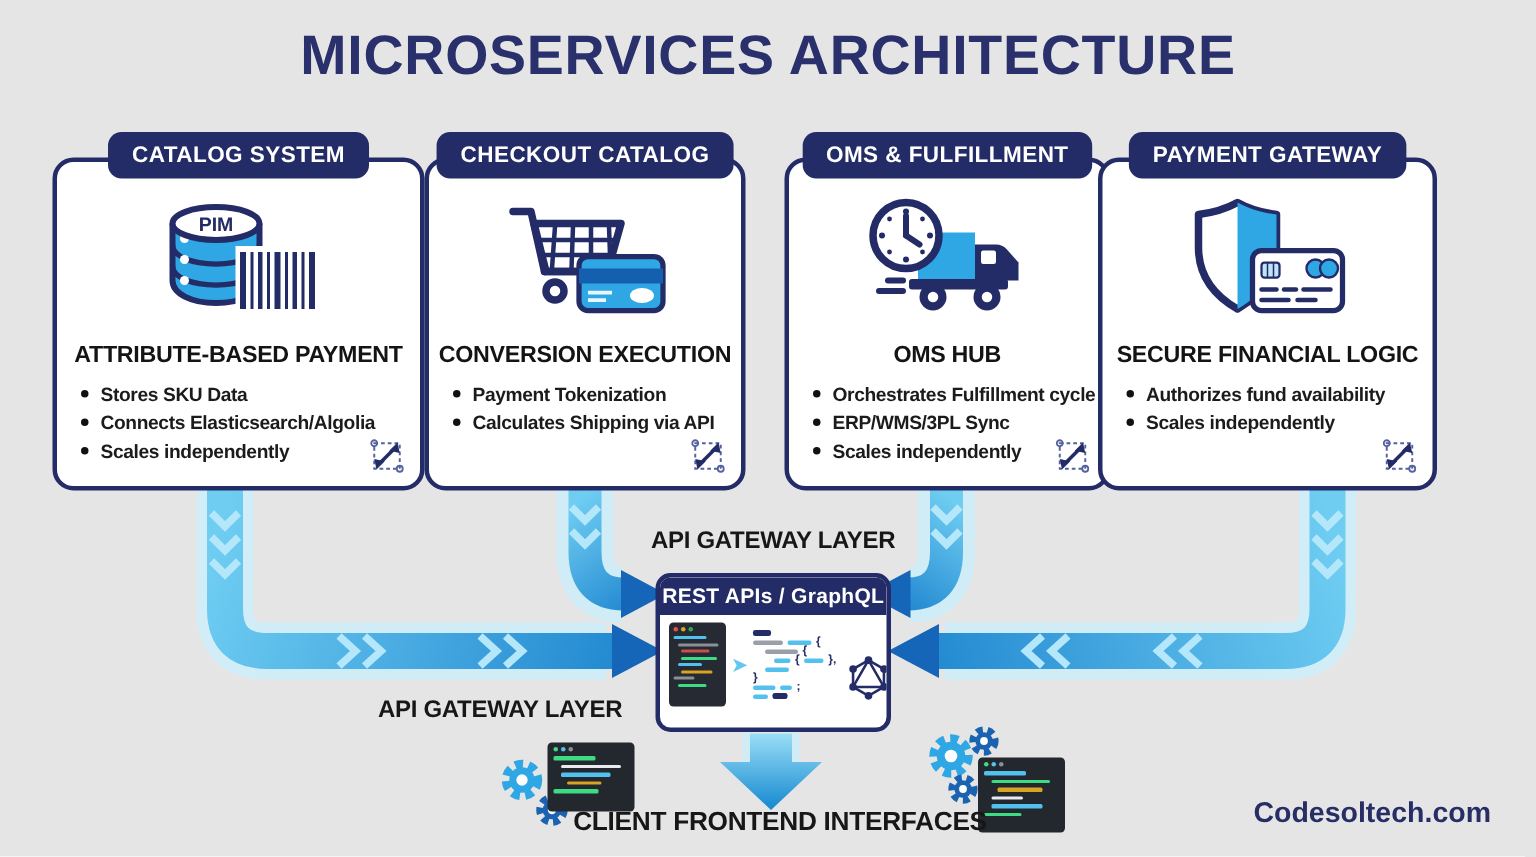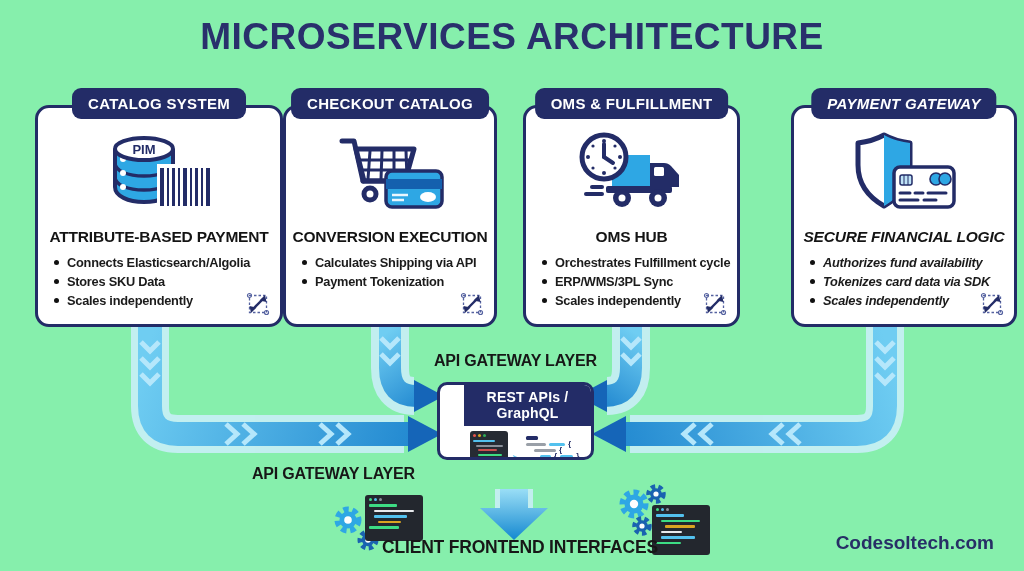--- a/index.html
+++ b/index.html
@@ -1,18 +1,18 @@
 <!DOCTYPE html>
 <html><head>
 <meta charset="utf-8">
 <style>
   html,body{margin:0;padding:0;background:#ffffff;}
   .stage{
     position:relative;width:1024px;height:571px;overflow:hidden;
-    background:#86efac;font-family:"Liberation Sans",sans-serif;
+    background:#e5e5e5;font-family:"Liberation Sans",sans-serif;
   }
   .title{
     position:absolute;top:16px;left:0;width:100%;text-align:center;
     font-size:37px;font-weight:800;letter-spacing:.5px;color:#29306c;
   }
   
   .svc{
     position:absolute;top:105px;height:222px;background:#ffffff;
     border:3px solid #232c67;border-radius:14px;z-index:2;box-sizing:border-box;
   }
@@ -29,22 +29,22 @@
   .svc ul{list-style:none;margin:9px 0 0 0;padding:0 10px 0 16px;}
   .svc li{
     font-size:12.8px;font-weight:600;color:#1b1b1b;margin:4px 0;
     white-space:nowrap;letter-spacing:-.25px;display:flex;align-items:center;
   }
   .svc li .dot{width:5px;height:5px;border-radius:50%;background:#111;margin-right:8px;flex:0 0 auto;}
   .scale-ic{position:absolute;right:9px;bottom:7px;}
   
   .api-label{position:absolute;font-size:16px;font-weight:800;color:#171717;letter-spacing:-.2px;white-space:nowrap;z-index:4;}
   .rest-box{
-    position:absolute;left:437px;top:382px;width:157px;height:78px;z-index:5;
-    background:#fff;border:3px solid #232c67;border-radius:10px;box-sizing:border-box;overflow:hidden;padding-left:24px;
+    position:absolute;left:437px;top:382px;width:157px;height:106px;z-index:5;
+    background:#fff;border:3px solid #232c67;border-radius:10px;box-sizing:border-box;overflow:hidden;
   }
   .rest-box .rest-head{
     background:#232c67;color:#fff;text-align:center;font-size:14px;font-weight:700;
     padding:4px 0 5px 0;letter-spacing:.2px;
   }
   .rest-body{display:flex;align-items:center;padding:5px 5px 4px 6px;gap:4px;}
   .mini-editor{width:38px;height:56px;background:#262b33;border-radius:3px;flex:0 0 auto;padding:3px 3px 0 3px;box-sizing:border-box;}
   .mini-editor .dots{display:flex;gap:2px;margin-bottom:3px;}
   .mini-editor .dots i{width:3px;height:3px;border-radius:50%;display:block;}
   .mini-editor .row{height:2px;border-radius:1px;margin:2.5px 0;}
@@ -174,25 +174,25 @@
           <rect x="96" y="39" width="3" height="38"></rect>
             <rect x="102" y="39" width="2" height="38"></rect>
           <rect x="107" y="39" width="4" height="38"></rect>
         </g>
       </svg>
     </div>
     <div class="subtitle">ATTRIBUTE-BASED PAYMENT</div>
     <ul>
       <li>
           <span class="dot"></span>
+          <span>Stores SKU Data</span>
+        </li>
+      <li>
+          <span class="dot"></span>
           <span>Connects Elasticsearch/Algolia</span>
-        </li>
-      <li>
-          <span class="dot"></span>
-          <span>Stores SKU Data</span>
         </li>
       <li>
           <span class="dot"></span>
           <span>Scales independently</span>
         </li>
     </ul>
     <svg class="scale-ic" width="26" height="26" viewBox="0 0 26 26">
       <rect x="4.5" y="4.5" width="17" height="17" fill="none" stroke="#5562a0" stroke-width="1.3" stroke-dasharray="2.5 2"></rect>
       <circle cx="4.5" cy="4.5" r="2" fill="none" stroke="#5562a0" stroke-width="1.2"></circle>
       <circle cx="21.5" cy="21.5" r="2" fill="none" stroke="#5562a0" stroke-width="1.2"></circle>
@@ -222,25 +222,25 @@
         <rect x="58" y="50" width="56" height="10" fill="#1460ae"></rect>
         <ellipse cx="100" cy="68" rx="8" ry="5" fill="#fff"></ellipse>
         <line x1="64" y1="66" x2="80" y2="66" stroke="#eaf7fe" stroke-width="2.5"></line>
         <line x1="64" y1="71" x2="76" y2="71" stroke="#eaf7fe" stroke-width="2.5"></line>
       </svg>
     </div>
     <div class="subtitle">CONVERSION EXECUTION</div>
     <ul>
       <li>
           <span class="dot"></span>
+          <span>Payment Tokenization</span>
+        </li>
+      <li>
+          <span class="dot"></span>
           <span>Calculates Shipping via API</span>
-        </li>
-      <li>
-          <span class="dot"></span>
-          <span>Payment Tokenization</span>
         </li>
     </ul>
     <svg class="scale-ic" width="26" height="26" viewBox="0 0 26 26">
       <rect x="4.5" y="4.5" width="17" height="17" fill="none" stroke="#5562a0" stroke-width="1.3" stroke-dasharray="2.5 2"></rect>
       <circle cx="4.5" cy="4.5" r="2" fill="none" stroke="#5562a0" stroke-width="1.2"></circle>
       <circle cx="21.5" cy="21.5" r="2" fill="none" stroke="#5562a0" stroke-width="1.2"></circle>
       <line x1="8" y1="18" x2="18" y2="8" stroke="#232c67" stroke-width="2.4"></line>
       <polygon points="20,4 21.5,11 14.5,9.5" fill="#232c67"></polygon>
       <polygon points="6,22 4.5,15 11.5,16.5" fill="#232c67"></polygon>
     </svg>
@@ -293,21 +293,21 @@
     <svg class="scale-ic" width="26" height="26" viewBox="0 0 26 26">
       <rect x="4.5" y="4.5" width="17" height="17" fill="none" stroke="#5562a0" stroke-width="1.3" stroke-dasharray="2.5 2"></rect>
       <circle cx="4.5" cy="4.5" r="2" fill="none" stroke="#5562a0" stroke-width="1.2"></circle>
       <circle cx="21.5" cy="21.5" r="2" fill="none" stroke="#5562a0" stroke-width="1.2"></circle>
       <line x1="8" y1="18" x2="18" y2="8" stroke="#232c67" stroke-width="2.4"></line>
       <polygon points="20,4 21.5,11 14.5,9.5" fill="#232c67"></polygon>
       <polygon points="6,22 4.5,15 11.5,16.5" fill="#232c67"></polygon>
     </svg>
   </div>
 
-  <div class="svc" style="left:791px;width:226px;font-style:italic;">
+  <div class="svc" style="left:732px;width:226px;">
     <div class="tab">PAYMENT GATEWAY</div>
     <div class="icon-wrap">
       <svg width="124" height="90" viewBox="0 0 124 90">
         <path d="M42,6 C51,11 60,13 68,14 V36 C68,57 56,69 42,77 C28,69 16,57 16,36 V14 C24,13 33,11 42,6 Z" fill="#fff" stroke="#232c67" stroke-width="5" stroke-linejoin="round"></path>
         <path d="M42,6 C51,11 60,13 68,14 V36 C68,57 56,69 42,77 V6 Z" fill="#2ea7e4"></path>
         <rect x="52" y="38" width="60" height="40" rx="6" fill="#fff" stroke="#232c67" stroke-width="3.5"></rect>
         <rect x="58" y="46" width="12" height="10" rx="2" fill="#bfe3f7" stroke="#232c67" stroke-width="1.5"></rect>
         <line x1="62" y1="46" x2="62" y2="56" stroke="#232c67" stroke-width="1"></line>
         <line x1="66" y1="46" x2="66" y2="56" stroke="#232c67" stroke-width="1"></line>
         <circle cx="94" cy="50" r="6" fill="#2ea7e4" stroke="#232c67" stroke-width="1.6"></circle>
@@ -322,24 +322,20 @@
       </svg>
     </div>
     <div class="subtitle">SECURE FINANCIAL LOGIC</div>
     <ul>
       <li>
           <span class="dot"></span>
           <span>Authorizes fund availability</span>
         </li>
       <li>
           <span class="dot"></span>
-          <span>Tokenizes card data via SDK</span>
-        </li>
-      <li>
-          <span class="dot"></span>
           <span>Scales independently</span>
         </li>
     </ul>
     <svg class="scale-ic" width="26" height="26" viewBox="0 0 26 26">
       <rect x="4.5" y="4.5" width="17" height="17" fill="none" stroke="#5562a0" stroke-width="1.3" stroke-dasharray="2.5 2"></rect>
       <circle cx="4.5" cy="4.5" r="2" fill="none" stroke="#5562a0" stroke-width="1.2"></circle>
       <circle cx="21.5" cy="21.5" r="2" fill="none" stroke="#5562a0" stroke-width="1.2"></circle>
       <line x1="8" y1="18" x2="18" y2="8" stroke="#232c67" stroke-width="2.4"></line>
       <polygon points="20,4 21.5,11 14.5,9.5" fill="#232c67"></polygon>
       <polygon points="6,22 4.5,15 11.5,16.5" fill="#232c67"></polygon>

